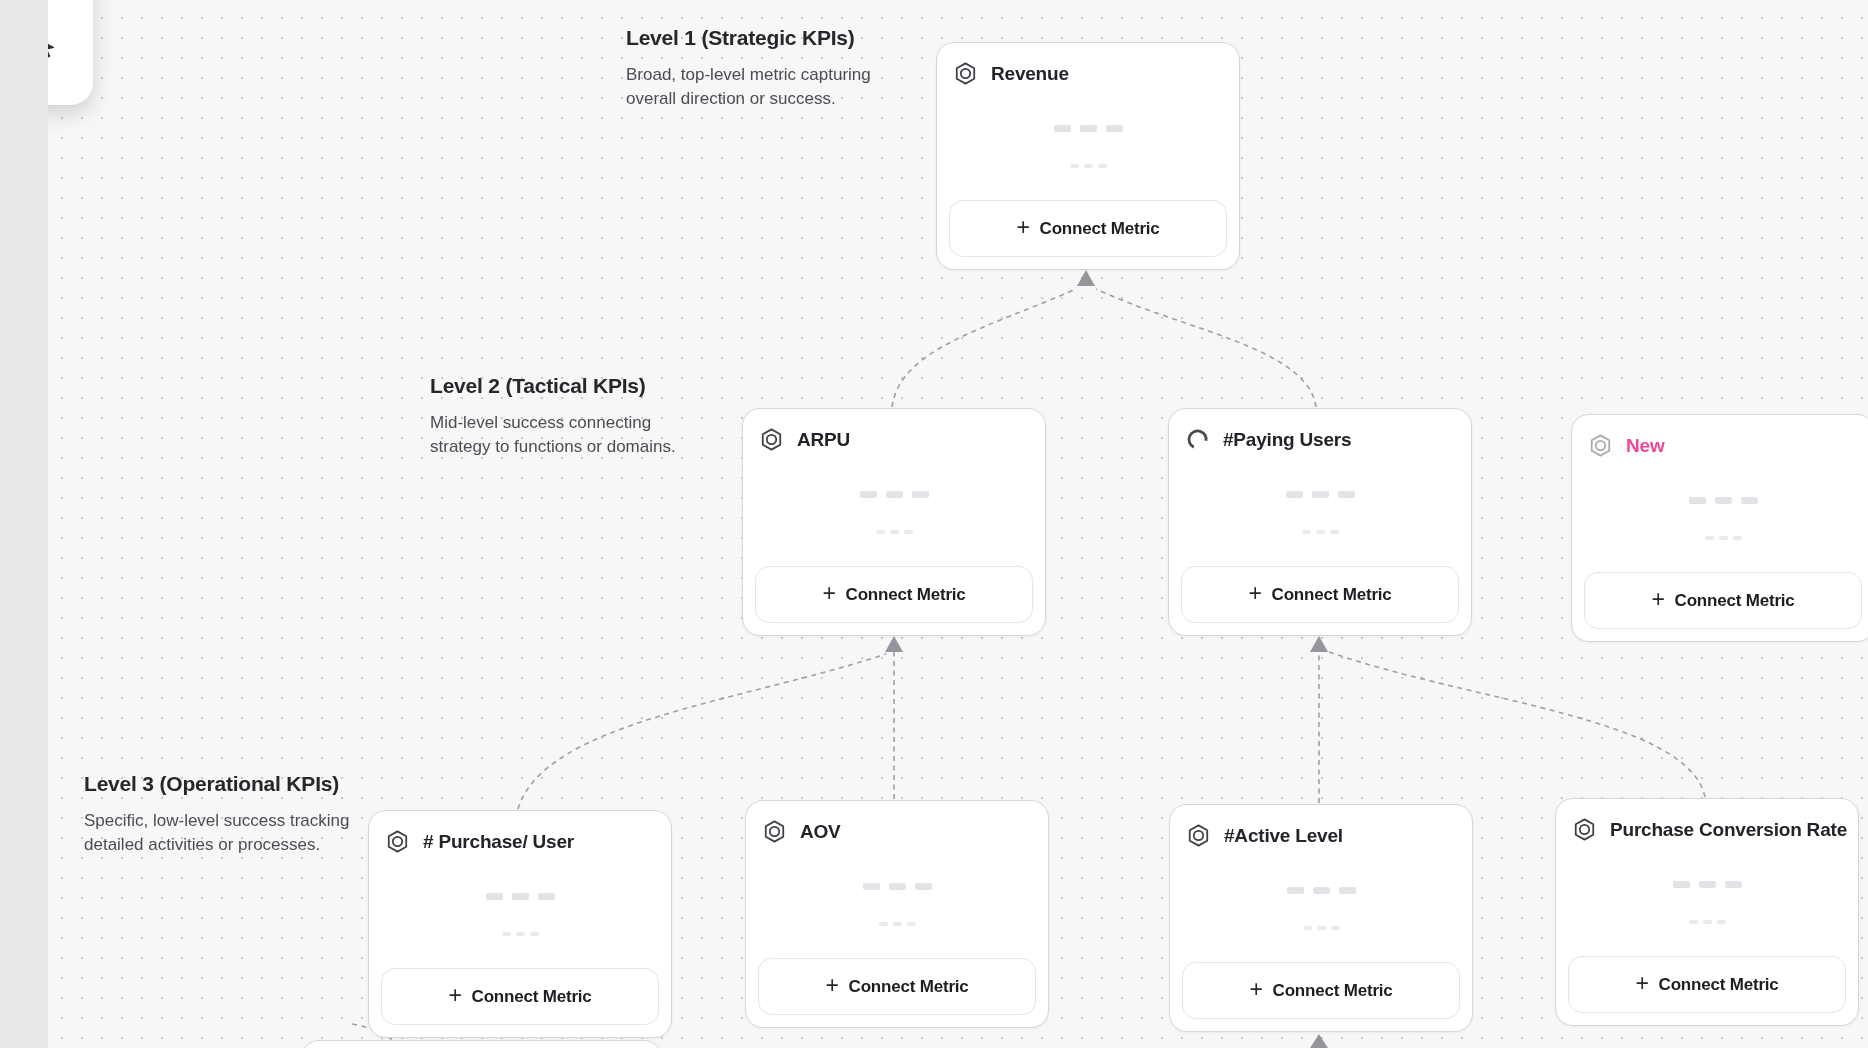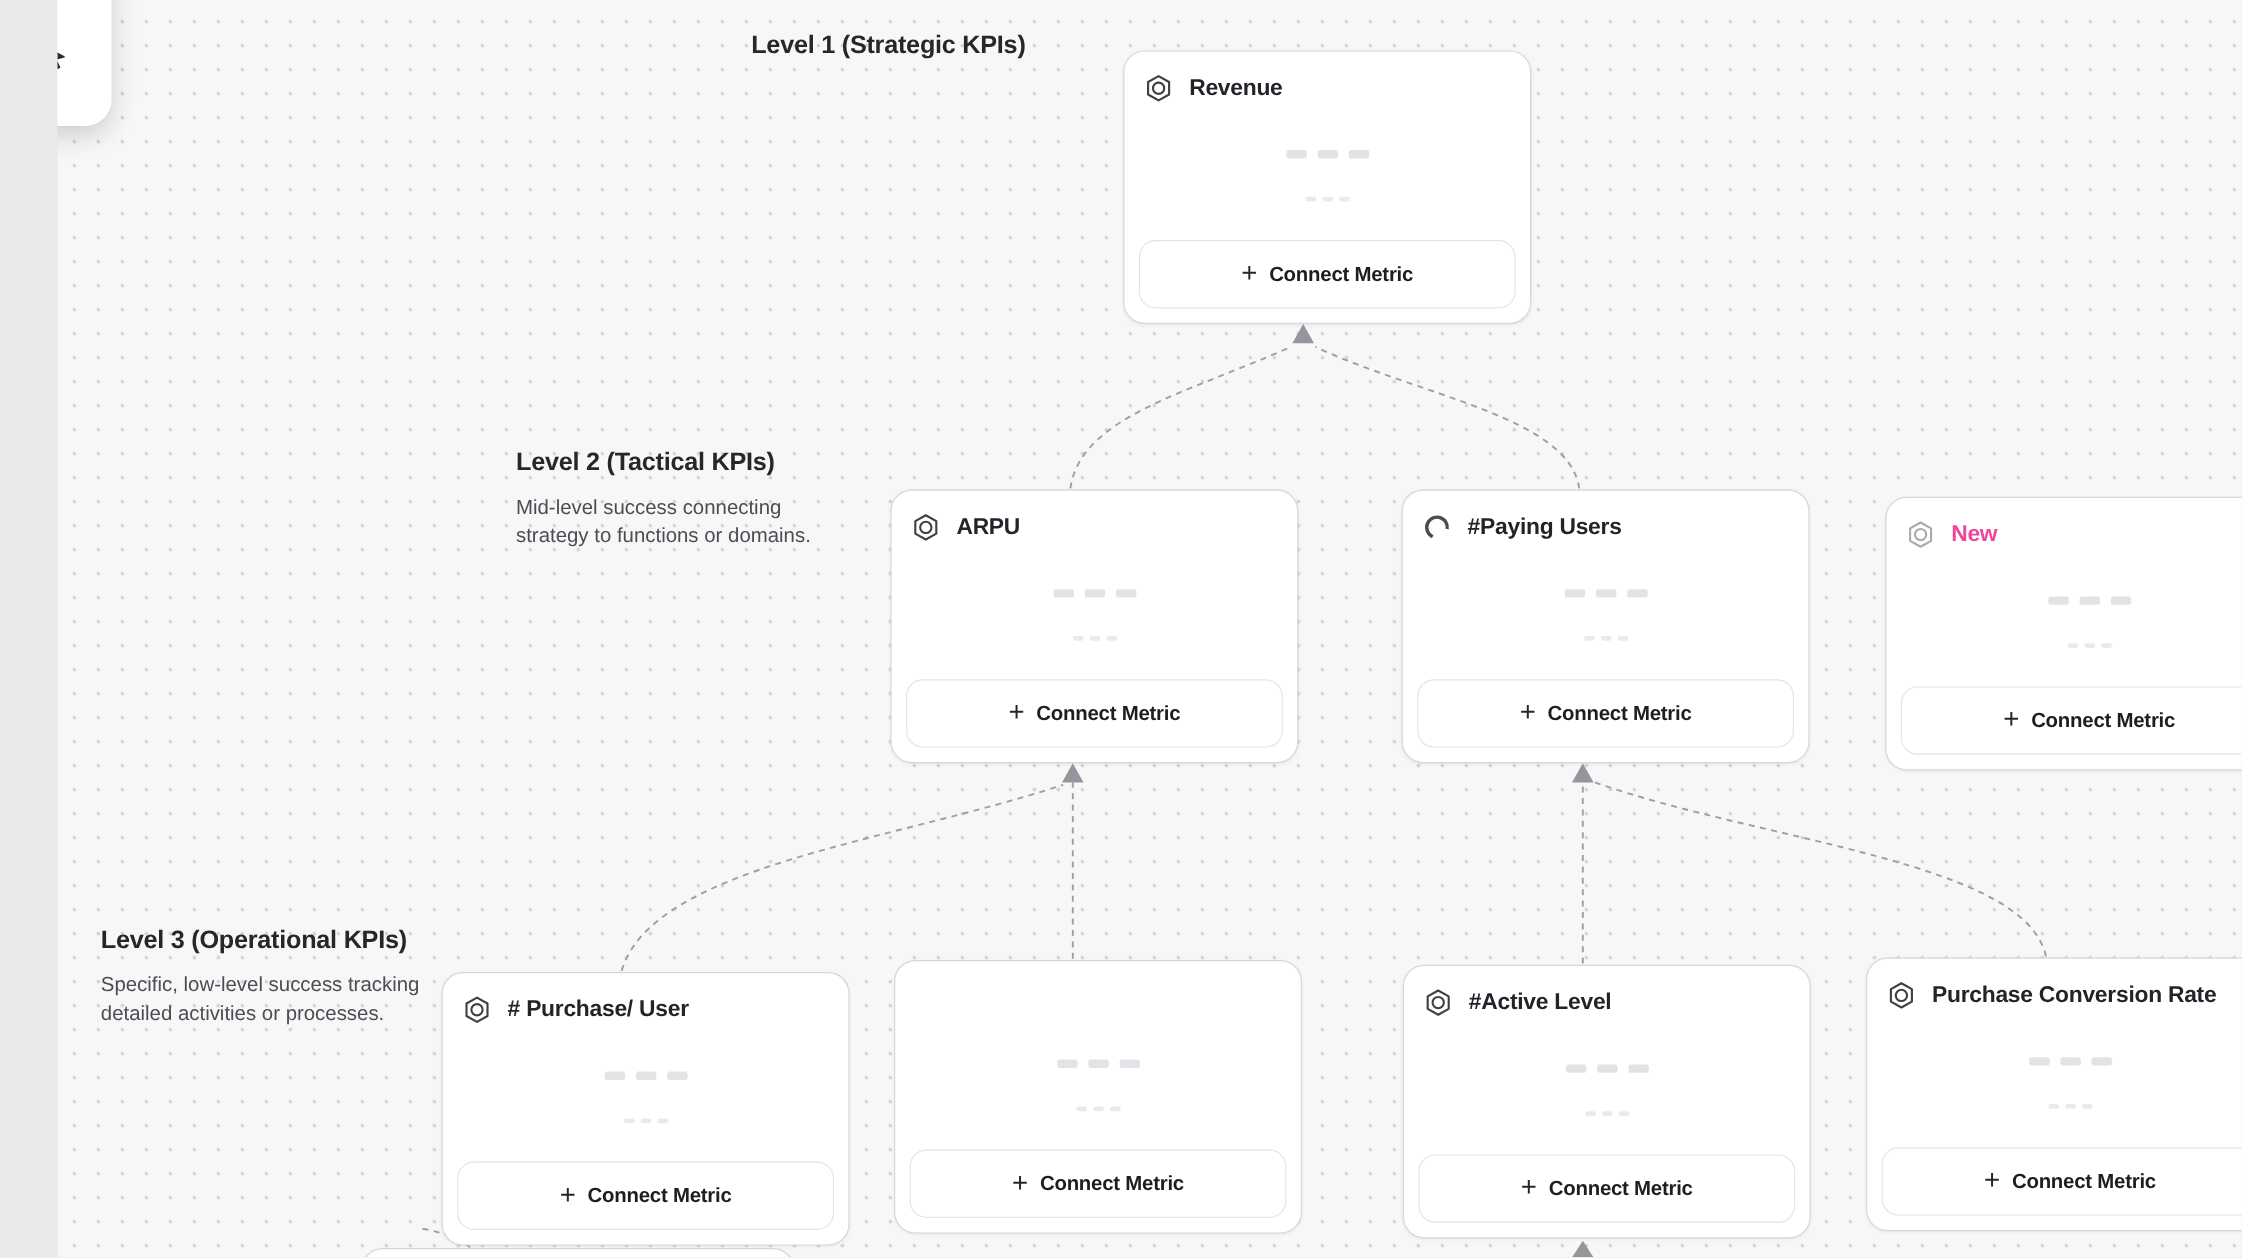--- a/index.html
+++ b/index.html
@@ -24,21 +24,21 @@
     background:#fff;border-radius:22px;
     box-shadow:0 8px 22px rgba(0,0,0,.16),0 0 0 1px rgba(0,0,0,.02);
   }
   .corner-panel svg{position:absolute;left:58px;top:118px;}
 
   .level-label{position:absolute;}
   .level-title{font-size:21px;font-weight:700;color:#26262b;letter-spacing:-.2px;margin:0 0 13px 0;}
   .level-desc{font-size:17px;line-height:1.42;color:#4c4c54;}
 
   .card{
-    position:absolute;width:340px;height:228px;
+    position:absolute;width:304px;height:228px;
     background:#fff;border:1px solid #d6d6db;border-radius:18px;
     box-shadow:0 1px 3px rgba(0,0,0,.05);
     box-sizing:border-box;
   }
   .card-header{display:flex;align-items:center;gap:13px;padding:18px 16px 0 16px;}
   .node-icon{flex:0 0 auto;display:flex;}
   .card-title{font-size:19px;font-weight:700;letter-spacing:-.2px;color:#232329;white-space:nowrap;}
   .skeleton{position:absolute;left:0;right:0;display:flex;justify-content:center;}
   .sk1{top:82px;gap:9px;}
   .sk1 i{width:17px;height:7px;background:#e3e3e7;border-radius:2px;}
@@ -76,20 +76,24 @@
   </svg>
 
   <div class="corner-panel">
     <svg width="26" height="26" viewBox="0 0 24 24">
       <path d="M4 3 L18 10.5 L11.5 12.2 L14.5 18.6 L11.6 19.9 L8.7 13.4 L4.6 17 Z" fill="#2a2a2e" stroke="#2a2a2e" stroke-width="1" stroke-linejoin="round"></path>
     </svg>
   </div>
 
   <div class="level-label" style="left:578px;top:26px;">
     <div class="level-title">Level 1 (Strategic KPIs)</div>
+    <div class="level-desc">
+      <div>Broad, top-level metric capturing</div>
+      <div>overall direction or success.</div>
+    </div>
   </div>
   <div class="level-label" style="left:382px;top:374px;">
     <div class="level-title">Level 2 (Tactical KPIs)</div>
     <div class="level-desc">
       <div>Mid-level success connecting</div>
       <div>strategy to functions or domains.</div>
     </div>
   </div>
   <div class="level-label" style="left:36px;top:772px;">
     <div class="level-title">Level 3 (Operational KPIs)</div>
@@ -222,20 +226,29 @@
         <i></i>
         <i></i>
       </div>
     <button class="connect-btn">
       <span class="plus-glyph">+</span>
       <span>Connect Metric</span>
     </button>
   </div>
 
   <div class="card" style="left:697px;top:800px;">
+    <div class="card-header">
+      <span class="node-icon">
+        <svg width="25" height="25" viewBox="0 0 24 24" fill="none" stroke="#3f3f46" stroke-width="1.7" stroke-linejoin="round">
+          <path d="M12 2.3 L20.4 7 V17 L12 21.7 L3.6 17 V7 Z"></path>
+            <circle cx="12" cy="12" r="4.5"></circle>
+        </svg>
+      </span>
+      <span class="card-title">AOV</span>
+    </div>
     <div class="skeleton sk1">
         <i></i>
         <i></i>
         <i></i>
       </div>
     <div class="skeleton sk2">
         <i></i>
         <i></i>
         <i></i>
       </div>

